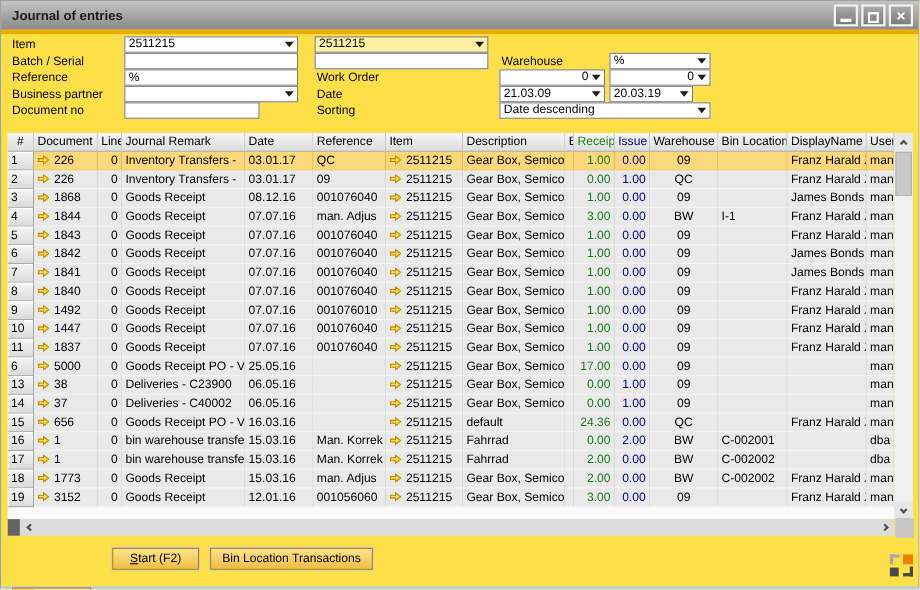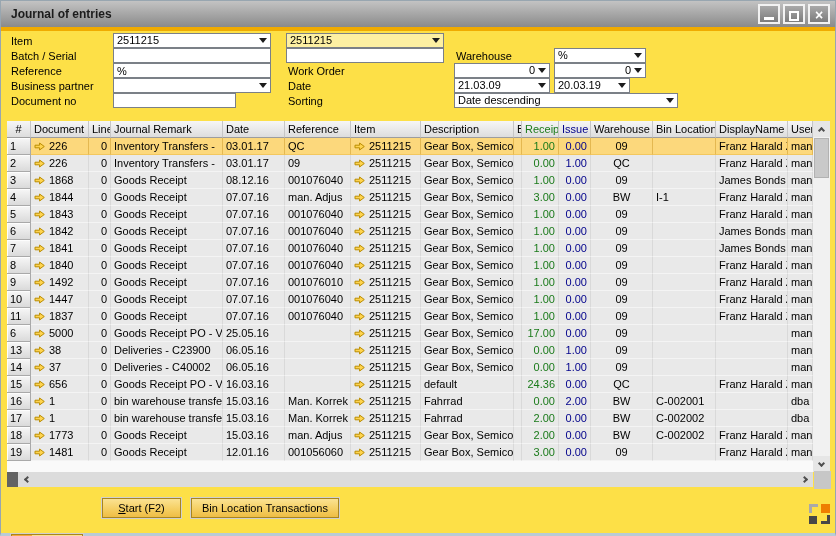--- a/index.html
+++ b/index.html
@@ -170,21 +170,21 @@
     </div>
     <div class="combo num" style="left:553px; top:32px; width:92px;">
       <span>0</span>
     </div>
     <div class="combo" style="left:453px; top:47px; width:96px;">
       <span>21.03.09</span>
     </div>
     <div class="combo" style="left:553px; top:47px; width:76px;">
       <span>20.03.19</span>
     </div>
-    <div class="combo" style="left:453px; top:62px; width:224px;">
+    <div class="combo" style="left:453px; top:62px; width:192px;">
       <span>Date descending</span>
     </div>
   </div>
 
   <div class="grid">
     <table>
       <colgroup>
         <col style="width:24px">
           <col style="width:58px">
           <col style="width:22px">
@@ -596,21 +596,21 @@
             <td class="c-issue">0.00</td>
             <td class="c-wh">BW</td>
             <td class="c-bin">C-002002</td>
             <td class="c-name">Franz Harald Zir</td>
             <td class="c-user">mana</td>
           </tr>
           <tr>
             <td class="c-num">19</td>
             <td class="c-doc"><svg class="go" width="11" height="9" viewBox="0 0 11 9">
                 <path d="M1 3.2h4.6V1l4.7 3.5-4.7 3.5V5.8H1z" fill="#ffd44f" stroke="#ba8d00" stroke-width="1"></path>
-              </svg><span>1481</span></td>
+              </svg><span>3152</span></td>
             <td class="c-line">0</td>
             <td class="c-remark">Goods Receipt</td>
             <td class="c-date">12.01.16</td>
             <td class="c-ref">001056060</td>
             <td class="c-item"><svg class="go" width="11" height="9" viewBox="0 0 11 9">
                 <path d="M1 3.2h4.6V1l4.7 3.5-4.7 3.5V5.8H1z" fill="#ffd44f" stroke="#ba8d00" stroke-width="1"></path>
               </svg><span>2511215</span></td>
             <td class="c-desc">Gear Box, Semicondu</td>
             <td class="c-b"></td>
             <td class="c-receipt">3.00</td>

